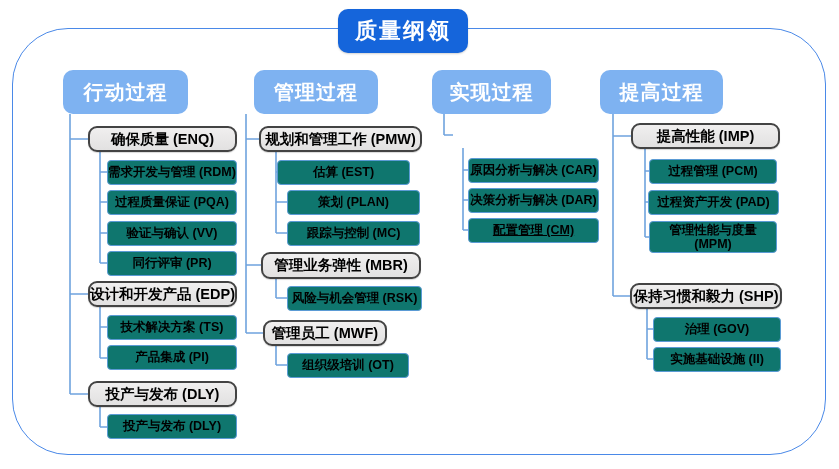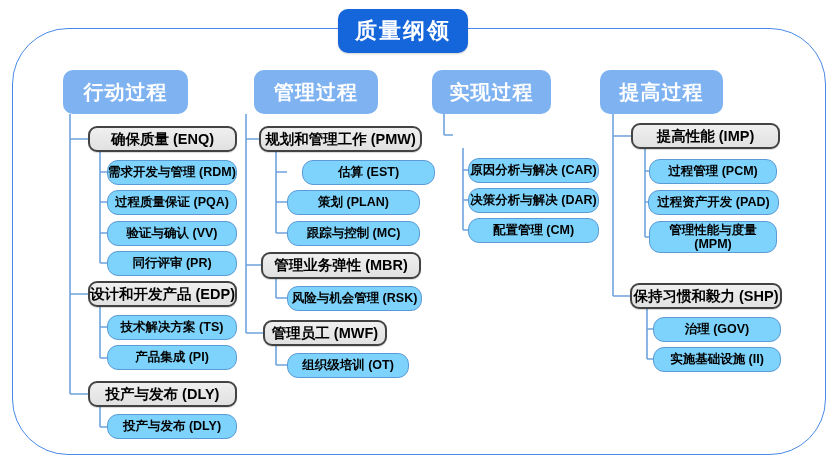--- a/index.html
+++ b/index.html
@@ -21,21 +21,21 @@
     box-shadow:0 1px 2px rgba(0,0,0,0.18);
   }
   .hdr{
     background:#7eb2f1;color:#ffffff;border-radius:10px;font-size:20px;letter-spacing:1px;
   }
   .gray{
     background:linear-gradient(#f0efef,#e2e1e1);border:2px solid #434343;border-radius:9px;
     font-size:14.5px;color:#000;box-shadow:0 1px 1px rgba(0,0,0,0.15);
   }
   .leaf{
-    background:#7dd3fc;border:1.5px solid #5b9bd5;border-radius:11px;
+    background:#0f766e;border:1.5px solid #5b9bd5;border-radius:4px;
     font-size:12.5px;color:#000;
   }
   .wrap2{white-space:normal;line-height:1.15;font-size:12.5px;}
 </style>
 </head>
 <body>
 
 <div class="stage">
 
   <div class="frame"></div>
@@ -74,31 +74,31 @@
   <div class="box leaf" style="left:107px;top:190px;width:130px;height:25px;">过程质量保证 (PQA)</div>
   <div class="box leaf" style="left:107px;top:221px;width:130px;height:25px;">验证与确认 (VV)</div>
   <div class="box leaf" style="left:107px;top:251px;width:130px;height:25px;">同行评审 (PR)</div>
   <div class="box gray" style="left:88px;top:281px;width:149px;height:26px;">设计和开发产品 (EDP)</div>
   <div class="box leaf" style="left:107px;top:315px;width:130px;height:25px;">技术解决方案 (TS)</div>
   <div class="box leaf" style="left:107px;top:345px;width:130px;height:25px;">产品集成 (PI)</div>
   <div class="box gray" style="left:88px;top:381px;width:149px;height:26px;">投产与发布 (DLY)</div>
   <div class="box leaf" style="left:107px;top:414px;width:130px;height:25px;">投产与发布 (DLY)</div>
 
   <div class="box gray" style="left:259px;top:126px;width:163px;height:26px;">规划和管理工作 (PMW)</div>
-  <div class="box leaf" style="left:302px;top:160px;width:133px;height:25px;">估算 (EST)</div>
+  <div class="box leaf" style="left:277px;top:160px;width:133px;height:25px;">估算 (EST)</div>
   <div class="box leaf" style="left:287px;top:190px;width:133px;height:25px;">策划 (PLAN)</div>
   <div class="box leaf" style="left:287px;top:221px;width:133px;height:25px;">跟踪与控制 (MC)</div>
   <div class="box gray" style="left:261px;top:252px;width:160px;height:27px;">管理业务弹性 (MBR)</div>
   <div class="box leaf" style="left:287px;top:286px;width:135px;height:25px;">风险与机会管理 (RSK)</div>
   <div class="box gray" style="left:263px;top:320px;width:124px;height:26px;">管理员工 (MWF)</div>
   <div class="box leaf" style="left:287px;top:353px;width:122px;height:25px;">组织级培训 (OT)</div>
 
   <div class="box leaf" style="left:468px;top:158px;width:131px;height:25px;">原因分析与解决 (CAR)</div>
   <div class="box leaf" style="left:468px;top:188px;width:131px;height:25px;">决策分析与解决 (DAR)</div>
-  <div class="box leaf" style="left:468px;top:218px;width:131px;height:25px;">配置管理 (CM)</div>
+  <div class="box leaf" style="left:468px;top:218px;width:131px;height:25px;text-decoration:underline;">配置管理 (CM)</div>
 
   <div class="box gray" style="left:631px;top:123px;width:149px;height:26px;">提高性能 (IMP)</div>
   <div class="box leaf" style="left:649px;top:159px;width:128px;height:25px;">过程管理 (PCM)</div>
   <div class="box leaf" style="left:648px;top:190px;width:131px;height:25px;">过程资产开发 (PAD)</div>
   <div class="box leaf wrap2" style="left:649px;top:221px;width:128px;height:32px;">管理性能与度量 (MPM)</div>
   <div class="box gray" style="left:630px;top:283px;width:152px;height:26px;">保持习惯和毅力 (SHP)</div>
   <div class="box leaf" style="left:653px;top:317px;width:128px;height:25px;">治理 (GOV)</div>
   <div class="box leaf" style="left:653px;top:347px;width:128px;height:25px;">实施基础设施 (II)</div>
 
 </div>

